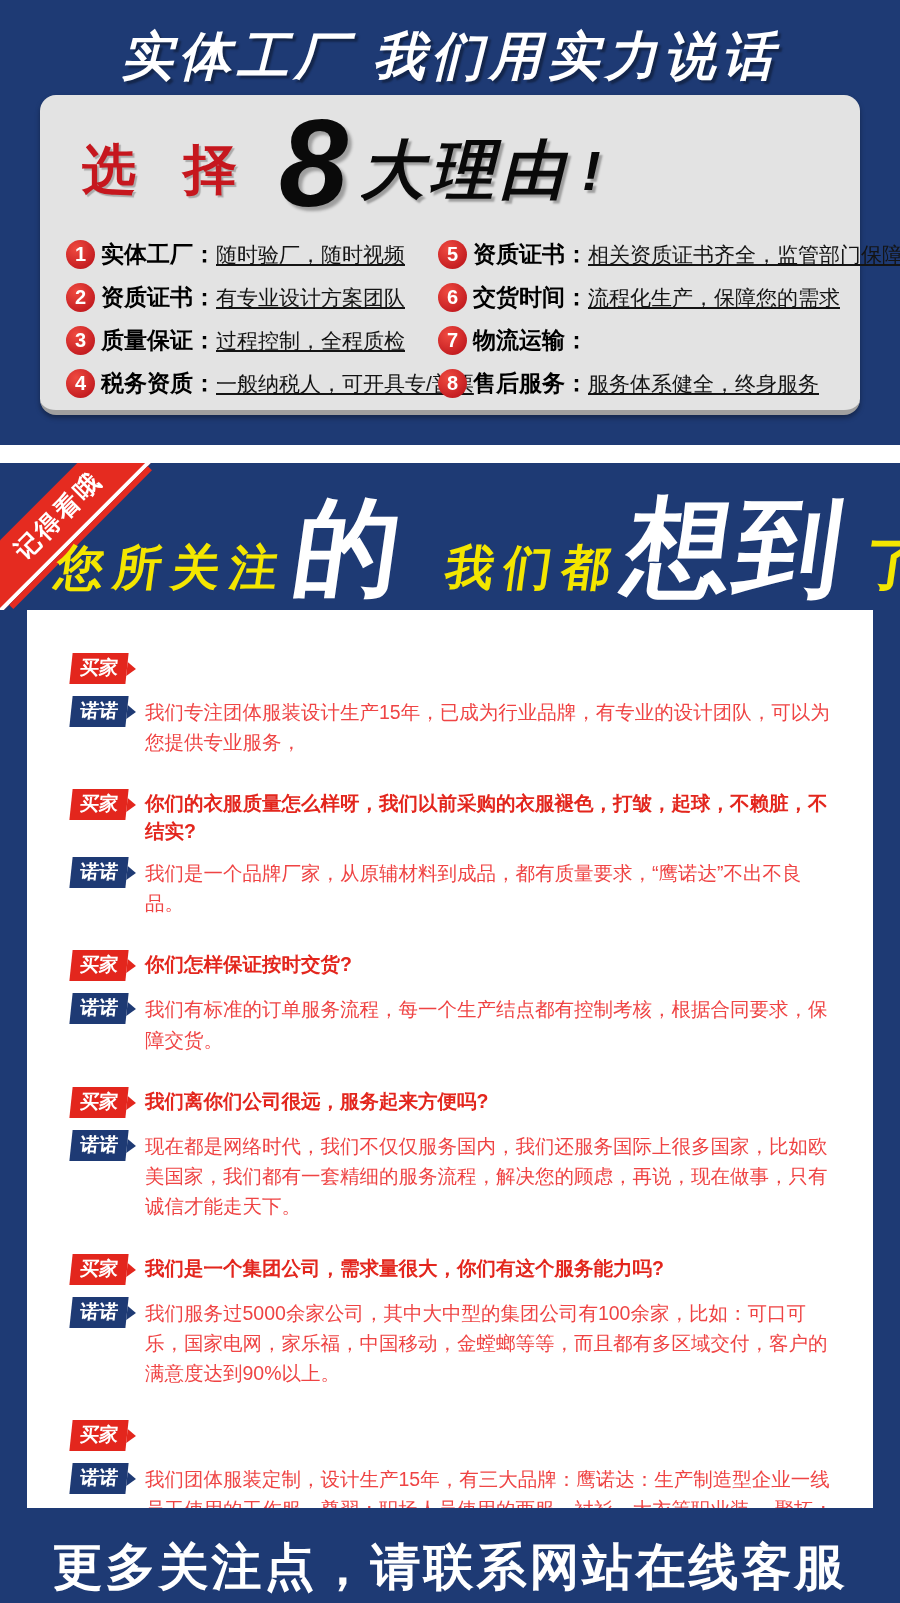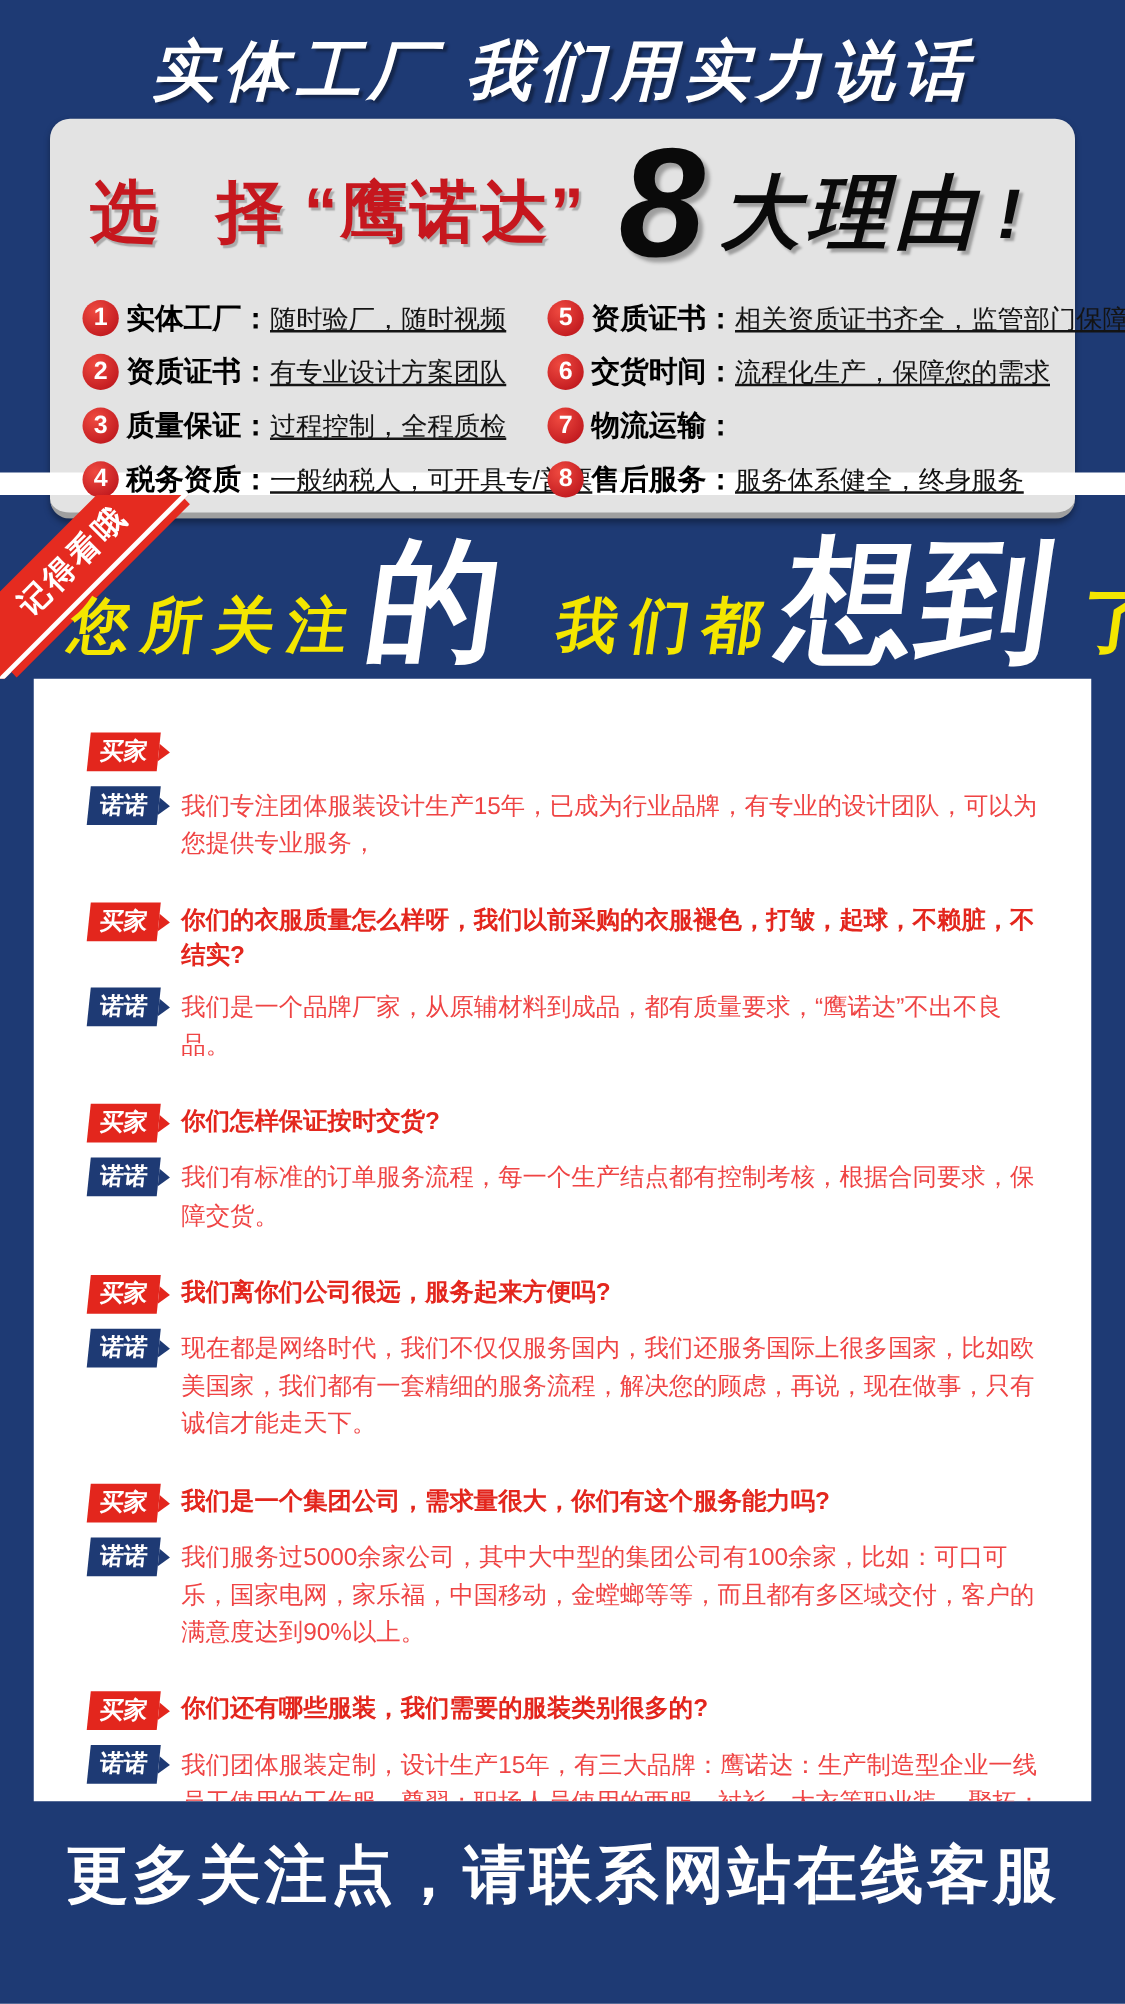--- a/index.html
+++ b/index.html
@@ -11,21 +11,21 @@
   }
   .page {
     width: 900px;
     height: 1603px;
     background: #1e3a74;
     position: relative;
     overflow: hidden;
   }
 
   
-  .top-block { height: 378px; }
+  .top-block { height: 445px; }
   .top-slogan {
     padding-top: 22px;
     height: 95px;
     text-align: center;
     color: #ffffff;
     font-size: 52px;
     font-weight: bold;
     font-style: italic;
     letter-spacing: 6px;
     text-shadow: 3px 3px 2px rgba(0,0,0,0.35);
@@ -42,21 +42,21 @@
     padding: 14px 26px 0 26px;
   }
   .reasons-title {
     display: flex;
     align-items: center;
     height: 122px;
     white-space: nowrap;
   }
   .rt-prefix {
     color: #c6171e; font-size: 54px; font-weight: bold;
-    letter-spacing: 16px; margin-left: 6px;
+    letter-spacing: 16px; margin-left: 16px;
     text-shadow: 2px 2px 1px rgba(0,0,0,0.25);
   }
   .rt-brand {
     color: #c6171e; font-size: 54px; font-weight: bold;
     letter-spacing: 2px;
     text-shadow: 2px 2px 1px rgba(0,0,0,0.25);
   }
   .rt-number {
     color: #0a0a0a; font-size: 124px; font-weight: bold; font-style: italic;
     line-height: 1; margin: -14px 12px 0 26px;
@@ -178,21 +178,20 @@
 <body>
 
 <div class="page">
 
   <div class="top-block">
     <div class="top-slogan">实体工厂 我们用实力说话</div>
 
     <div class="reasons-box">
       <div class="reasons-title">
         <span class="rt-prefix">选 择</span>
-        <span class="rt-brand">“鹰诺达”</span>
         <span class="rt-number">8</span>
         <span class="rt-suffix">大理由</span>
         <span class="rt-exclaim">!</span>
       </div>
 
       <div class="reasons-grid">
         <div class="reason-item">
           <span class="reason-num">1</span>
           <span class="reason-label">实体工厂：</span>
           <span class="reason-desc">随时验厂，随时视频</span>
@@ -302,21 +301,20 @@
         </div>
         <div class="qa-row">
           <span class="tag tag-seller">诺诺</span>
           <span class="a-text">我们服务过5000余家公司，其中大中型的集团公司有100余家，比如：可口可乐，国家电网，家乐福，中国移动，金螳螂等等，而且都有多区域交付，客户的满意度达到90%以上。</span>
         </div>
       </div>
 
       <div class="qa-pair">
         <div class="qa-row q">
           <span class="tag tag-buyer">买家</span>
-          <span class="q-text">你们还有哪些服装，我们需要的服装类别很多的?</span>
         </div>
         <div class="qa-row">
           <span class="tag tag-seller">诺诺</span>
           <span class="a-text">我们团体服装定制，设计生产15年，有三大品牌：鹰诺达：生产制造型企业一线员工使用的工作服。尊羿：职场人员使用的西服，衬衫，大衣等职业装。 聚拓：科技型企业，团建，福利等中高端休闲运动户外类服装，能满足各种公司类型的各种服装需求。</span>
         </div>
       </div>
 
     </div>
 
     <div class="footer-band">

